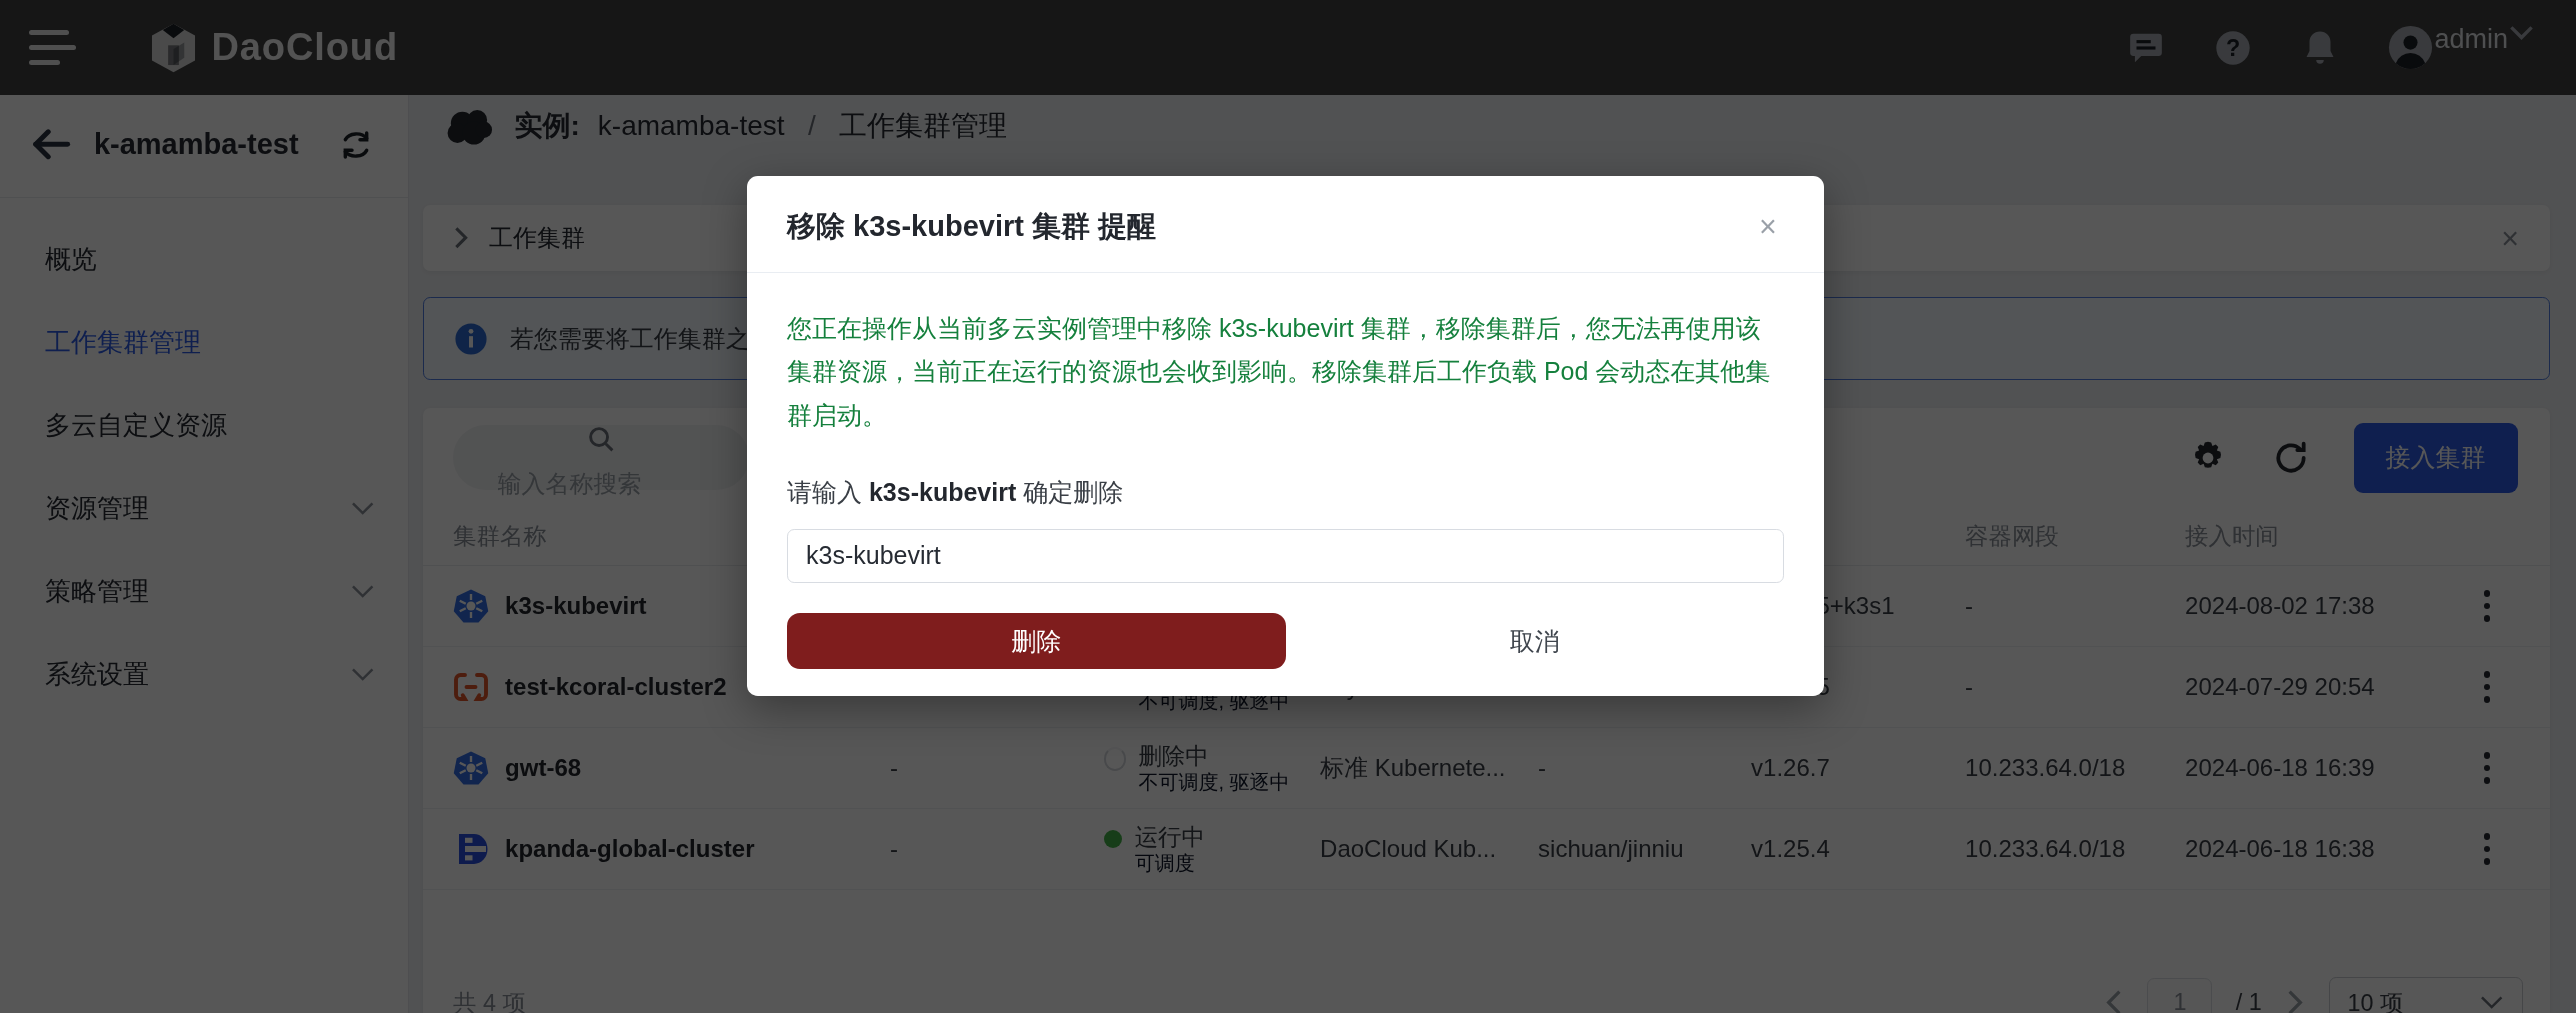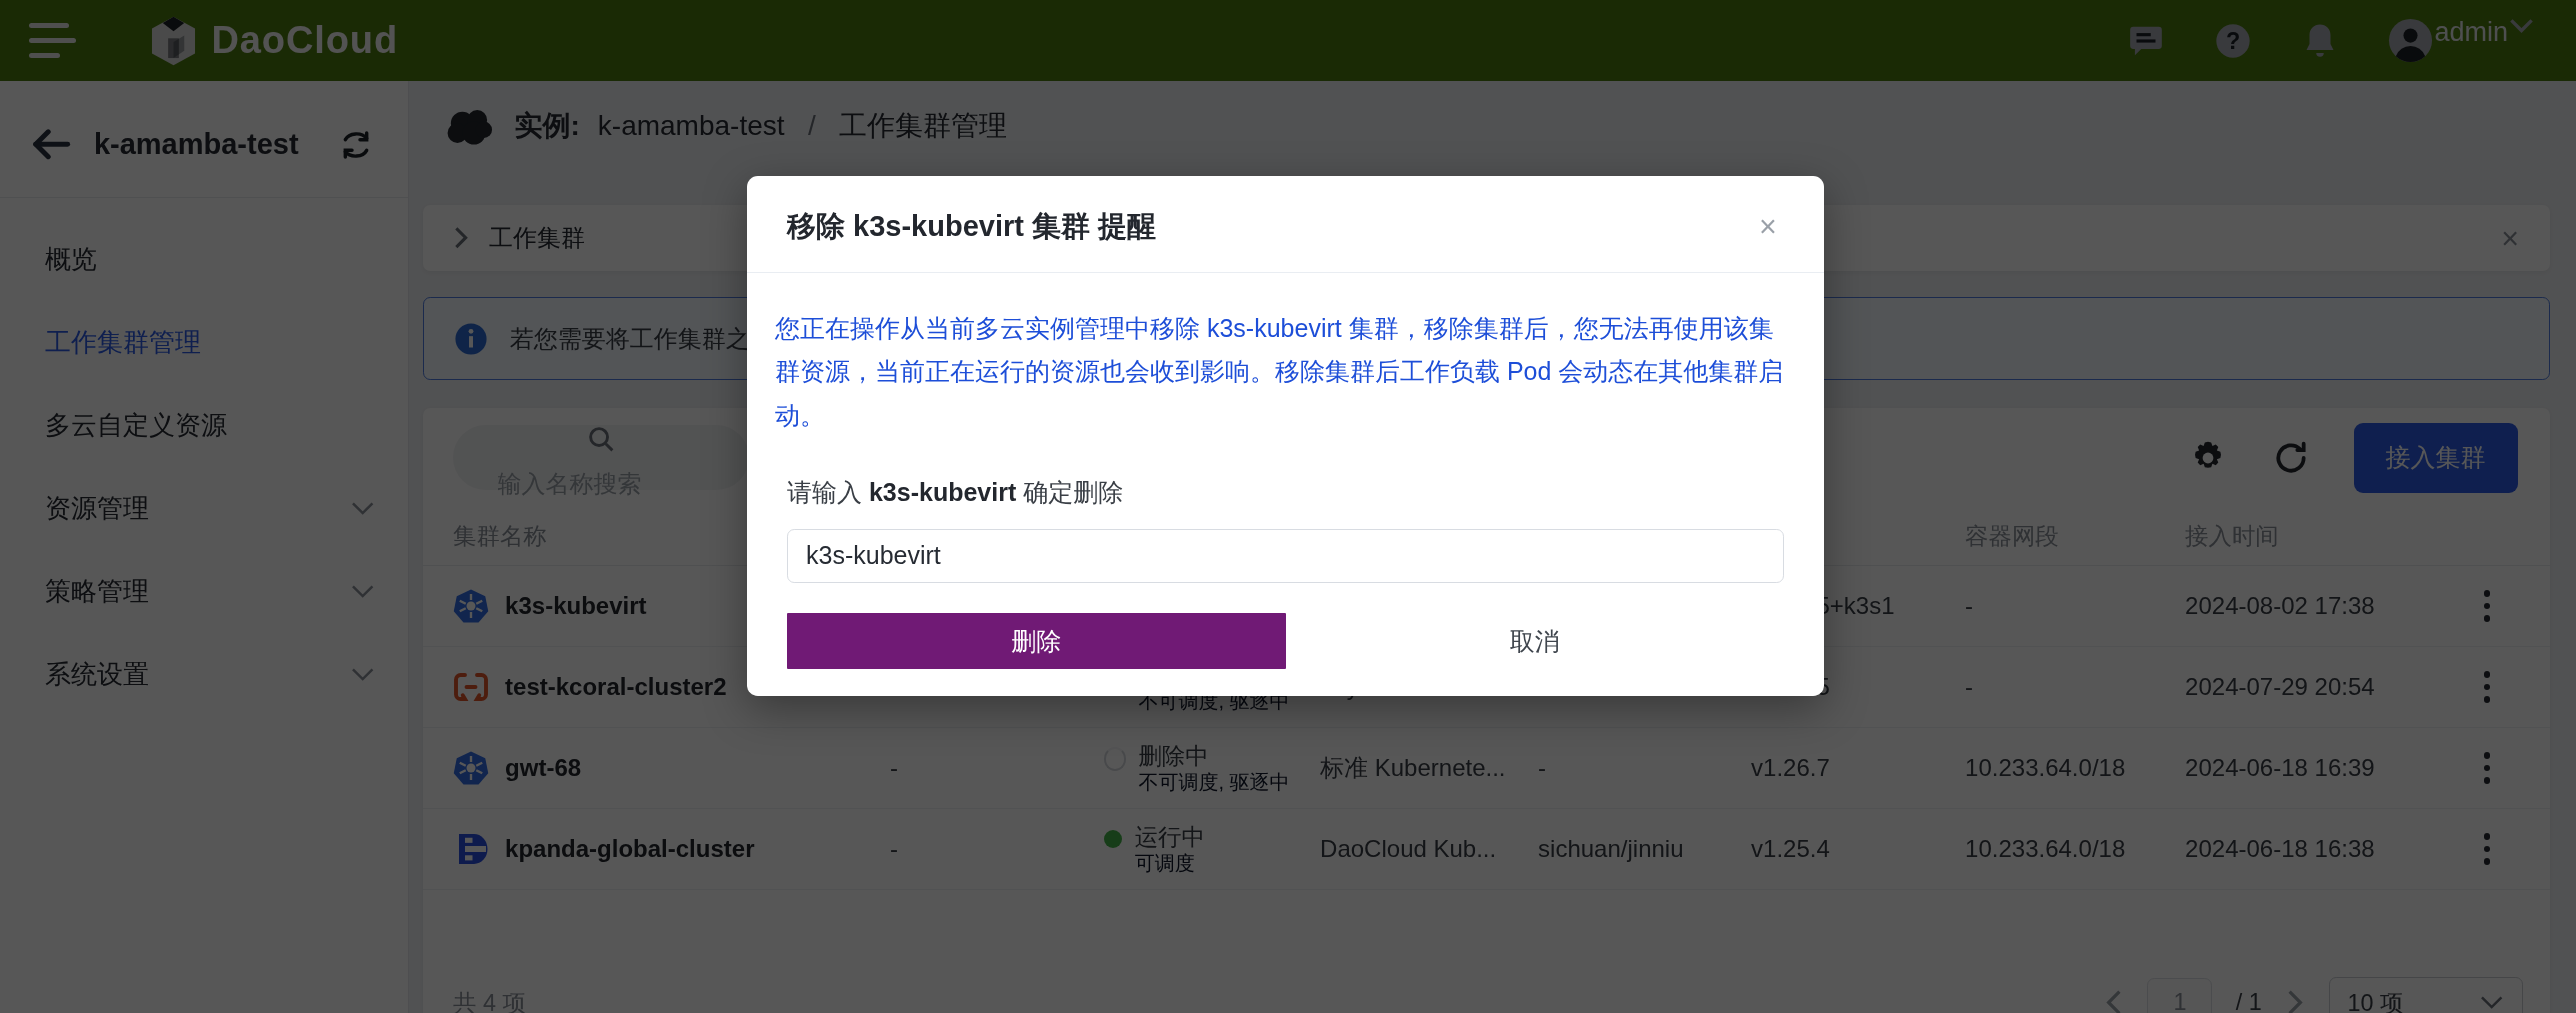--- a/index.html
+++ b/index.html
@@ -1,20 +1,20 @@
 <!DOCTYPE html>
 <html style="font-size:14.4px"><head>
 <meta charset="utf-8">
 <style>
   * { margin:0; padding:0; box-sizing:border-box; }
   html,body { width:2576px; height:1013px; overflow:hidden; }
   body { font-family:"Liberation Sans","DejaVu Sans",sans-serif; color:#262b33; background:#eef0f3; position:relative; }
 
   
-  .topbar { position:absolute; left:0; top:0; width:2576px; height:81px; background:#4d7c0f; display:flex; align-items:center; z-index:10; }
+  .topbar { position:absolute; left:0; top:0; width:2576px; height:95px; background:#404040; display:flex; align-items:center; z-index:10; }
   .hamburger { width:47px; height:36px; margin-left:29px; display:flex; flex-direction:column; justify-content:space-between; cursor:pointer; }
   .hamburger span { display:block; height:5.4px; border-radius:2.7px; background:#e8e8e8; }
   .hamburger span:nth-child(2){ width:100%; } .hamburger span:nth-child(1){ width:86%; } .hamburger span:nth-child(3){ width:66%; }
   .logo { display:flex; align-items:center; gap:14.4px; margin-left:74px; }
   .logo-text { color:#f2f2f2; font-size:38px; font-weight:bold; letter-spacing:0.9px; }
   .topbar-right { margin-left:auto; display:flex; align-items:center; gap:47px; margin-right:41px; color:#e4e6ea; }
   .tb-icon { width:40px; height:40px; display:flex; align-items:center; justify-content:center; cursor:pointer; }
   .user { display:flex; align-items:flex-start; gap:0; cursor:pointer; }
   .user-name { font-size:27px; color:#e4e6ea; }
 
@@ -72,27 +72,27 @@
   .pg-select { width:194px; height:52px; border:0.9px solid #c9ccd2; border-radius:7.2px; display:flex; align-items:center; padding:0 18px; color:#3a3f46; cursor:pointer; }
   .pg-select .val { flex:1; }
   .pg-chev { color:#9aa0a8; cursor:pointer; display:flex; }
 
   
   .overlay { position:absolute; inset:0; background:rgba(0,0,0,0.66); z-index:40; }
   .modal { position:absolute; left:747px; top:176px; width:1077px; z-index:50; background:#fff; border-radius:10.8px; box-shadow:0 12.6px 43px rgba(0,0,0,.35); }
   .modal-head { display:flex; align-items:center; padding:30.5px 40px 25px 40px; border-bottom:0.9px solid #e9edf2; }
   .modal-title { font-size:29px; font-weight:bold; color:#23272e; flex:1; }
   .modal-close { color:#9aa0a8; font-size:30.5px; cursor:pointer; line-height:1; padding:3.6px 7.2px; }
-  .modal-body { padding:34px 40px 0 28px; font-size:25px; color:#1d4ed8; line-height:1.75; }
+  .modal-body { padding:34px 40px 0 40px; font-size:25px; color:#15803d; line-height:1.75; }
   .modal-label { padding:38px 32px 0 40px; font-size:25px; color:#3a3f46; }
   .modal-label b { color:#23272e; }
   .modal-input-wrap { padding:20px 40px 0 40px; }
   .modal-input-wrap input { width:100%; height:54px; border:0.9px solid #d8dce2; border-radius:7.2px; font-size:25px; color:#262b33; padding:0 18px; font-family:inherit; outline:none; }
   .modal-actions { display:flex; align-items:center; padding:30.5px 40px 27px 40px; }
-  .btn-danger { flex:1; height:56px; background:#701a75; border:none; border-radius:1px; color:#fff; font-size:25px; font-family:inherit; cursor:pointer; }
+  .btn-danger { flex:1; height:56px; background:#7f1d1d; border:none; border-radius:13px; color:#fff; font-size:25px; font-family:inherit; cursor:pointer; }
   .btn-cancel { flex:1; text-align:center; font-size:25px; color:#3f454d; cursor:pointer; }
 
   .ico { display:inline-flex; }
 </style>
 </head>
 <body>
 
 <div class="topbar">
   <div class="hamburger">
       <span></span>

